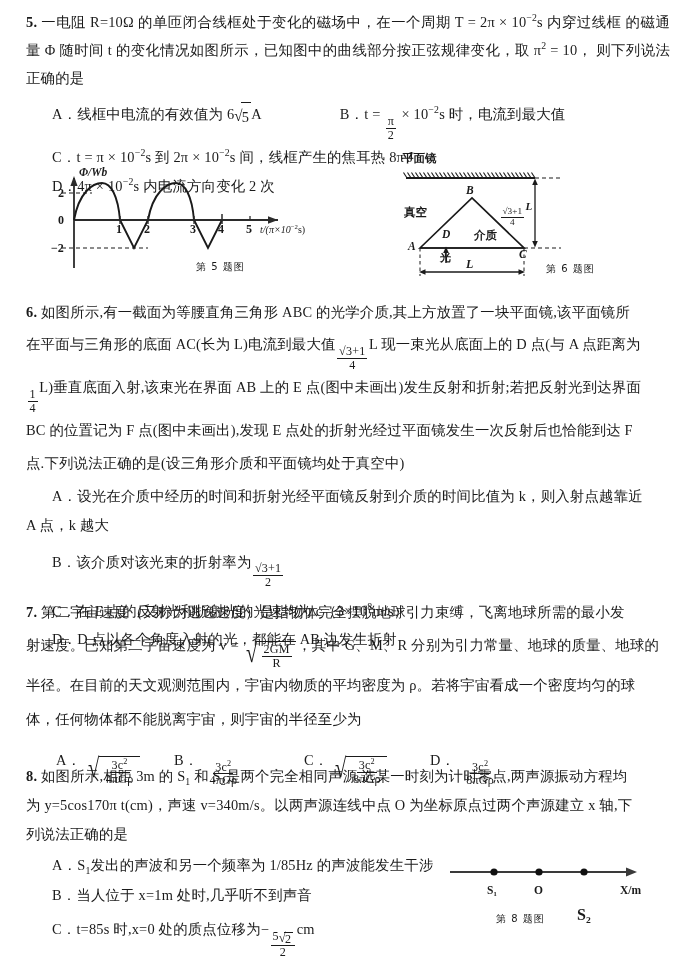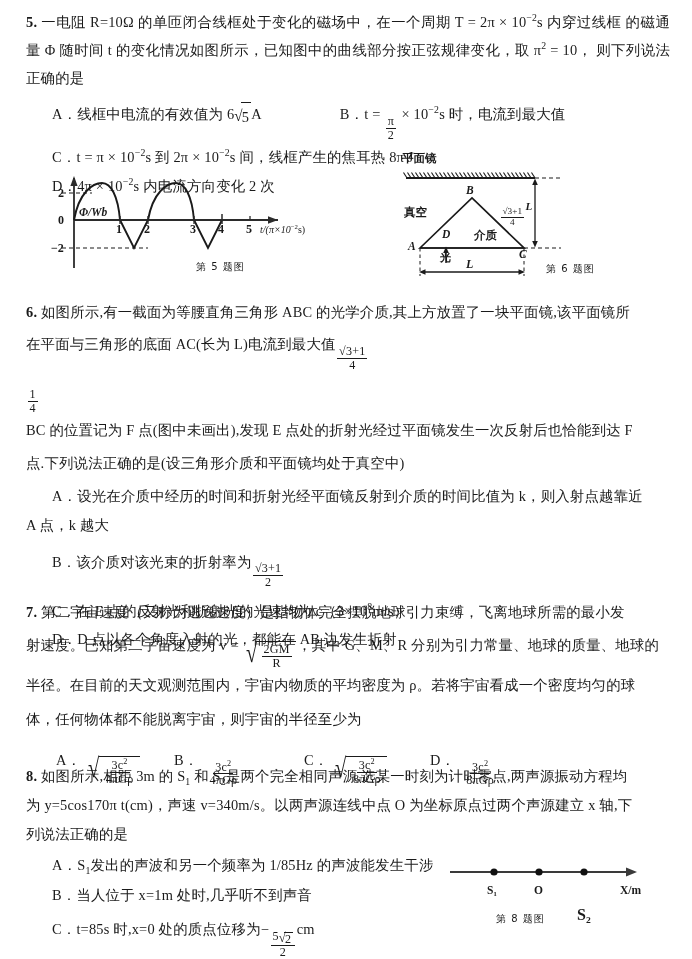--- a/index.html
+++ b/index.html
@@ -165,21 +165,21 @@
 
       <path d="M28,52 C 33,24 47,15 56,15 C 65,15 72,28 74,52 L 88,80 L 102,52
                C 107,24 121,15 130,15 C 139,15 146,28 148,52 L 162,80 L 176,52" fill="none" stroke="#1a1a1a" stroke-width="1.9" stroke-linejoin="miter"></path>
 
       <line x1="74" y1="48" x2="74" y2="56" stroke="#2b2b2b" stroke-width="1.3"></line>
       <line x1="102" y1="48" x2="102" y2="56" stroke="#2b2b2b" stroke-width="1.3"></line>
       <line x1="148" y1="48" x2="148" y2="56" stroke="#2b2b2b" stroke-width="1.3"></line>
       <line x1="176" y1="46" x2="176" y2="56" stroke="#2b2b2b" stroke-width="1.5"></line>
       <line x1="204" y1="48" x2="204" y2="53" stroke="#2b2b2b" stroke-width="1.3"></line>
     </svg>
-    <div style="position:absolute;left:33px;top:-2px;font-size:11.5px;font-weight:700;font-style:italic;margin-top:40px;">Φ/Wb</div>
+    <div style="position:absolute;left:33px;top:-2px;font-size:11.5px;font-weight:700;font-style:italic;">Φ/Wb</div>
     <div style="position:absolute;left:12px;top:18px;font-size:12px;font-weight:700;">2</div>
     <div style="position:absolute;left:12px;top:45px;font-size:12px;font-weight:700;">0</div>
     <div style="position:absolute;left:5px;top:73px;font-size:12px;font-weight:700;">−2</div>
     <div style="position:absolute;left:70px;top:54px;font-size:12px;font-weight:700;">1</div>
     <div style="position:absolute;left:98px;top:54px;font-size:12px;font-weight:700;">2</div>
     <div style="position:absolute;left:144px;top:54px;font-size:12px;font-weight:700;">3</div>
     <div style="position:absolute;left:172px;top:54px;font-size:12px;font-weight:700;">4</div>
     <div style="position:absolute;left:200px;top:54px;font-size:12px;font-weight:700;">5</div>
     <div style="position:absolute;left:214px;top:55px;font-size:10px;white-space:nowrap;">
       <span style="font-style:italic;">t/(π×10</span><span class="sup">−2</span><span>s)</span>
@@ -269,27 +269,27 @@
 
   <div class="q" style="top:296px; line-height:2.25;">
     <div>
       <span class="qnum">6.</span>
       <span>如图所示,有一截面为等腰直角三角形 ABC 的光学介质,其上方放置了一块平面镜,该平面镜所</span>
     </div>
     <div>
       <span>在平面与三角形的底面 AC(长为 L)电流到最大值</span><span class="frac">
           <span class="num"><span>√3</span><span>+1</span></span>
           <span class="den">4</span>
-        </span>
+        </span><span>L 现一束光从底面上的 D 点(与 A 点距离为</span>
     </div>
     <div>
       <span class="frac">
           <span class="num">1</span>
           <span class="den">4</span>
-        </span>
+        </span><span>L)垂直底面入射,该束光在界面 AB 上的 E 点(图中未画出)发生反射和折射;若把反射光到达界面</span>
     </div>
     <div>BC 的位置记为 F 点(图中未画出),发现 E 点处的折射光经过平面镜发生一次反射后也恰能到达 F</div>
     <div>点.下列说法正确的是(设三角形介质和平面镜均处于真空中)</div>
 
     <div class="opt" style="margin-top:3px;">
       <span style="padding-left:26px;"><span>A．</span><span>设光在介质中经历的时间和折射光经平面镜反射到介质的时间比值为 k，则入射点越靠近</span></span>
       <div>A 点，k 越大</div>
     </div>
 
     <div class="opt opt-indent" style="margin-top:8px;">

